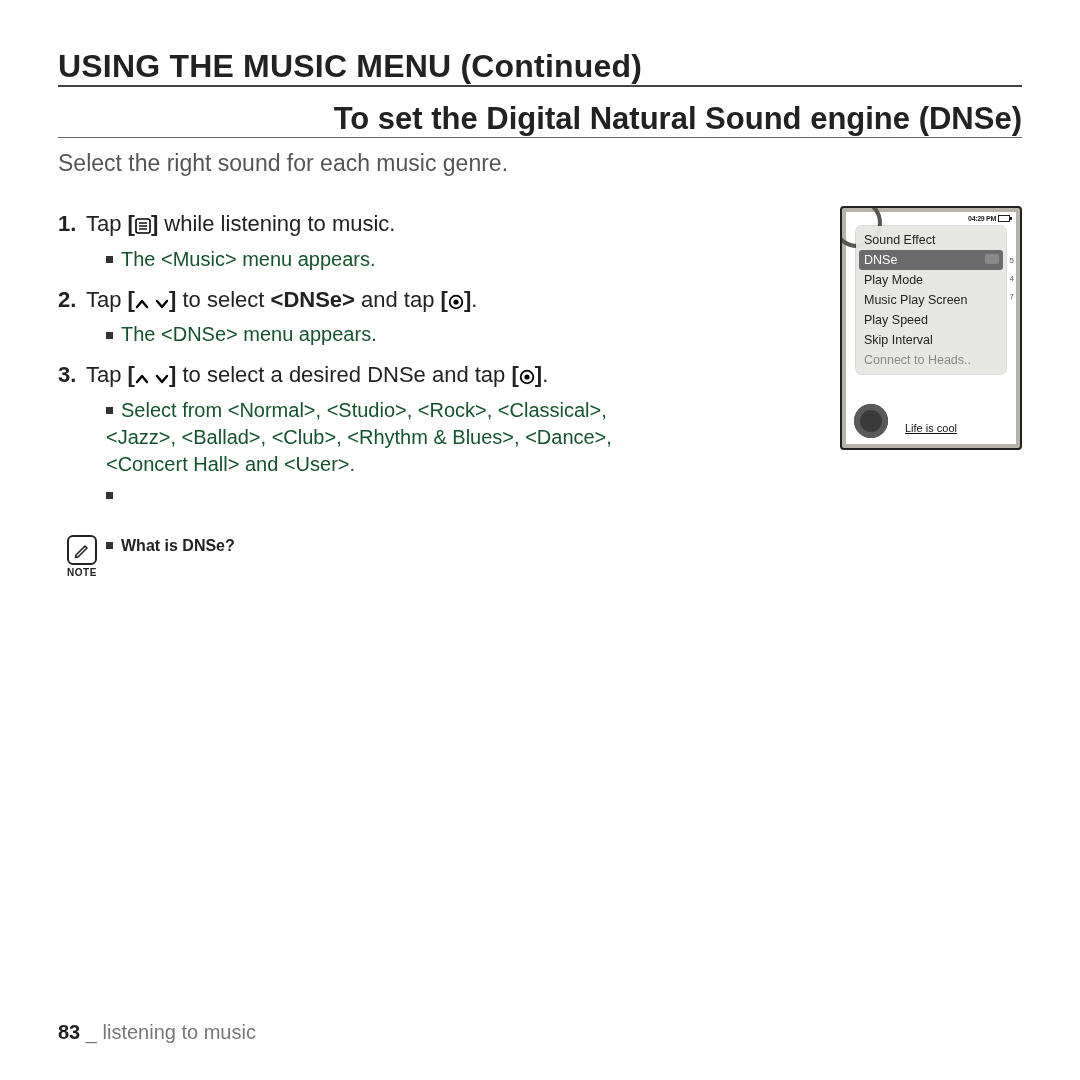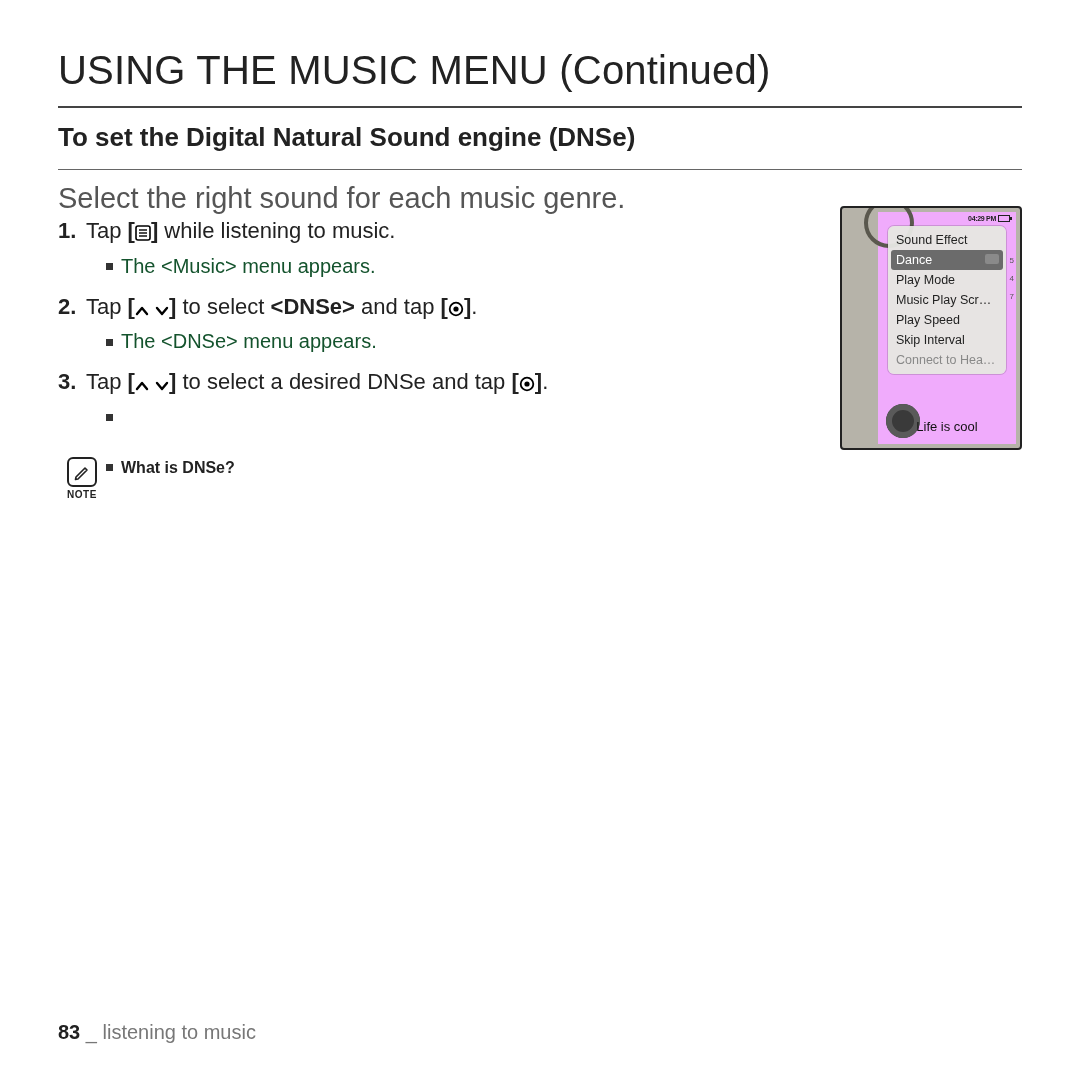--- a/index.html
+++ b/index.html
@@ -1,52 +1,52 @@
 <!DOCTYPE html>
 <html><head>
 <meta charset="utf-8">
 <style>
   * { box-sizing: border-box; margin: 0; padding: 0; }
   html, body { width: 1080px; height: 1080px; background: #fff; font-family: Arial, Helvetica, sans-serif; color: #222; }
   .page { position: relative; width: 1080px; height: 1080px; padding: 48px 58px 30px 58px; }
-  .title { font-size: 40px; font-weight: normal; letter-spacing: 0.2px; margin-bottom: 13px; }
+  .title { font-size: 32px; font-weight: bold; letter-spacing: 0.2px; margin-bottom: 0; }
   .hr { border: none; border-top: 2px solid #444; margin-bottom: 14px; }
-  .subtitle { font-size: 26px; font-weight: bold; margin-bottom: 16px; }
+  .subtitle { font-size: 31px; font-weight: bold; margin-bottom: 0; text-align: right; }
   .hr2 { border: none; border-top: 1.5px solid #666; margin-bottom: 12px; }
-  .intro { font-size: 29px; color: #555; margin-bottom: 1px; }
+  .intro { font-size: 23px; color: #555; margin-bottom: 32px; }
   .left-col { width: 590px; }
   .step { margin-bottom: 12px; }
   .step-line { font-size: 22px; line-height: 1.35; }
   .step-num { font-weight: bold; display: inline-block; width: 28px; }
   .step-strong { font-weight: bold; }
   .sub { margin: 4px 0 0 48px; font-size: 20px; color: #14532d; line-height: 1.35; }
   .sub .bullet { display: inline-block; width: 7px; height: 7px; background: #333; vertical-align: middle; margin-right: 8px; margin-top:-2px; }
   .icon-box { display:inline-block; vertical-align:-3px; }
   .note-row { display: flex; margin-top: 26px; }
   .note-icon-col { width: 48px; text-align: center; }
   .note-icon { width: 30px; height: 30px; border: 2px solid #222; border-radius: 6px; display:inline-flex; align-items:center; justify-content:center; }
   .note-label { font-size: 10px; font-weight: bold; letter-spacing: 0.5px; margin-top:2px; }
   .note-body { flex:1; font-size: 21px; color:#444; line-height:1.35; }
   .note-q { font-weight: bold; font-size: 16px; color:#222; }
   .note-q .bullet { display:inline-block; width:7px; height:7px; background:#333; vertical-align:middle; margin-right:8px; margin-top:-2px;}
   .footer { position:absolute; bottom:36px; left:58px; font-size:20px; color:#777; }
   .footer .pg { font-weight:bold; color:#222; }
 
   
   .device { position:absolute; top:206px; right:58px; width:182px; height:244px; border:2px solid #222; border-radius:4px; background:#b6b3a9; overflow:hidden; }
-  .device-inner { position:absolute; inset:4px; background:#f0abfc;margin-left:32px; }
+  .device-inner { position:absolute; inset:4px; background:#ffffff; }
   .scr-status { position:absolute; top:3px; right:6px; font-size:7px; font-weight:bold; color:#222; letter-spacing:-0.3px; }
   .scr-status .bat { display:inline-block; width:12px; height:7px; border:1px solid #222; margin-left:2px; position:relative; vertical-align:-1px; }
   .scr-status .bat::after { content:""; position:absolute; right:-3px; top:1px; width:2px; height:3px; background:#222; }
   .menu-pop { position:absolute; top:14px; left:10px; right:10px; border-radius:6px; background: rgba(230,230,226,0.96); padding:4px 0; box-shadow: 0 0 0 1px rgba(0,0,0,0.15); }
   .menu-item { font-size:12.5px; color:#222; padding:3px 8px; white-space:nowrap; overflow:hidden; text-overflow:ellipsis; }
   .menu-item.sel { background:#6b6b6b; color:#fff; border-radius:3px; margin:0 3px; padding:3px 5px; position:relative; }
   .menu-item.sel::after { content:""; position:absolute; right:4px; top:4px; width:14px; height:10px; background:#8a8a8a; border-radius:2px; }
   .menu-item.dim { color:#888; }
-  .scr-title { position:absolute; bottom:10px; left:0; right:0; text-align:center; font-size:13px; color:#111; }
+  .scr-title { position:absolute; bottom:10px; left:0; right:0; text-align:center; font-size:11px; color:#111;text-decoration:underline; }
   .scr-dial { position:absolute; left:-14px; top:-14px; width:50px; height:50px; border:4px solid #5a584e; border-radius:50%; background:transparent; }
   .scr-disc { position:absolute; left:8px; bottom:6px; width:34px; height:34px; border-radius:50%; background:#3a3a3a; box-shadow: inset 0 0 0 6px #5a5a5a; }
   .scr-side { position:absolute; right:2px; top:40px; font-size:8px; color:#555; line-height:18px; text-align:right; }
 </style>
 </head>
 <body>
 
 <div class="page">
 
   <div class="title">USING THE MUSIC MENU (Continued)</div>
@@ -87,20 +87,21 @@
       <div class="step-line">
         <span class="step-num">3.</span><span>Tap </span><span class="step-strong">[<span class="icon-box"><svg width="14" height="12" viewBox="0 0 14 12">
                 <path d="M2 9 L7 3 L12 9" fill="none" stroke="#000" stroke-width="2.4" stroke-linecap="round" stroke-linejoin="round"></path>
               </svg></span> <span class="icon-box"><svg width="14" height="12" viewBox="0 0 14 12">
                 <path d="M2 3 L7 9 L12 3" fill="none" stroke="#000" stroke-width="2.4" stroke-linecap="round" stroke-linejoin="round"></path>
               </svg></span>]</span><span> to select a desired DNSe and tap </span><span class="step-strong">[<span class="icon-box"><svg width="16" height="16" viewBox="0 0 16 16">
                 <circle cx="8" cy="8" r="6.3" fill="none" stroke="#000" stroke-width="1.8"></circle>
                 <circle cx="8" cy="8" r="2.6" fill="#000"></circle>
               </svg></span>]</span><span>.</span>
       </div>
+      <div class="sub"><span class="bullet"></span><span>Select from &lt;Normal&gt;, &lt;Studio&gt;, &lt;Rock&gt;, &lt;Classical&gt;, &lt;Jazz&gt;, &lt;Ballad&gt;, &lt;Club&gt;, &lt;Rhythm &amp; Blues&gt;, &lt;Dance&gt;, &lt;Concert Hall&gt;  and &lt;User&gt;.</span></div>
       <div class="sub"><span class="bullet"></span></div>
     </div>
 
   </div>
 
   <div class="note-row" style="width:900px;">
     <div class="note-icon-col">
       <div class="note-icon">
         <svg width="18" height="18" viewBox="0 0 18 18">
             <path d="M3 14 L12 5 L14 7 L5 16 L2.5 16.5 Z" fill="none" stroke="#222" stroke-width="1.6" stroke-linejoin="round"></path>
@@ -112,21 +113,21 @@
       <div class="note-q"><span class="bullet"></span><span>What is DNSe?</span></div>
     </div>
   </div>
 
   <div class="device">
     <div class="device-inner">
       <div class="scr-dial"></div>
       <div class="scr-status"><span>04:29 PM</span><span class="bat"></span></div>
       <div class="menu-pop">
         <div class="menu-item">Sound Effect</div>
-        <div class="menu-item sel">Dance</div>
+        <div class="menu-item sel">DNSe</div>
         <div class="menu-item">Play Mode</div>
         <div class="menu-item">Music Play Screen</div>
         <div class="menu-item">Play Speed</div>
         <div class="menu-item">Skip Interval</div>
         <div class="menu-item dim">Connect to Heads..</div>
       </div>
       <div class="scr-side">
         <div>5</div>
         <div>4</div>
         <div>7</div>

